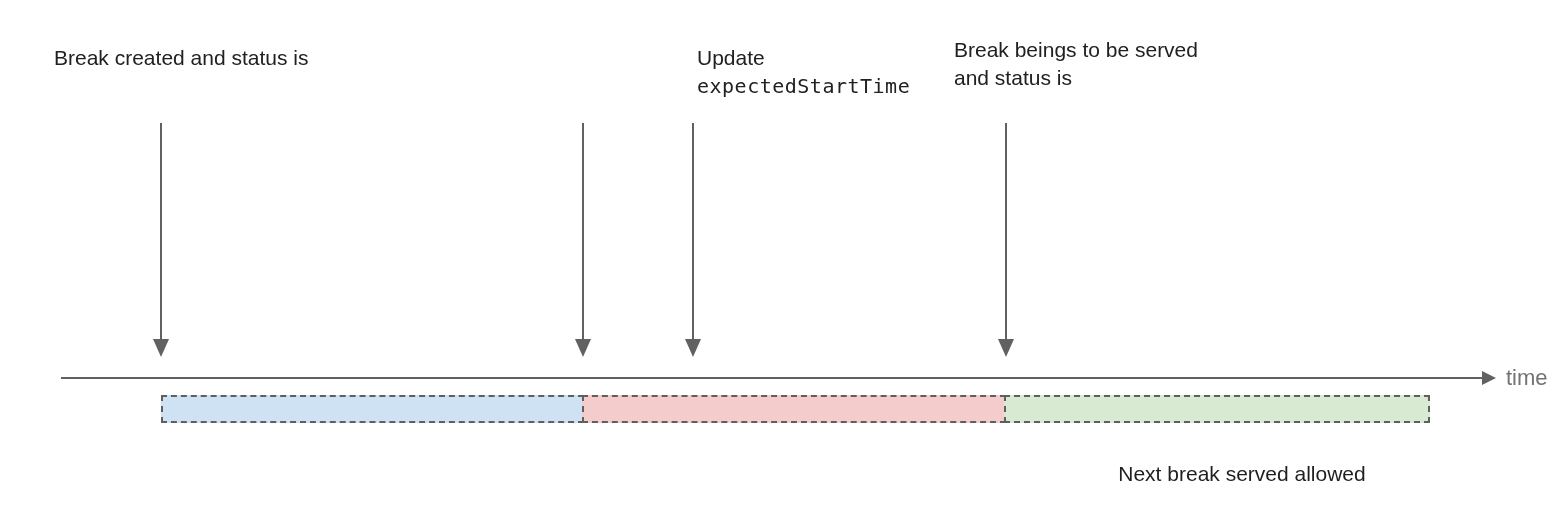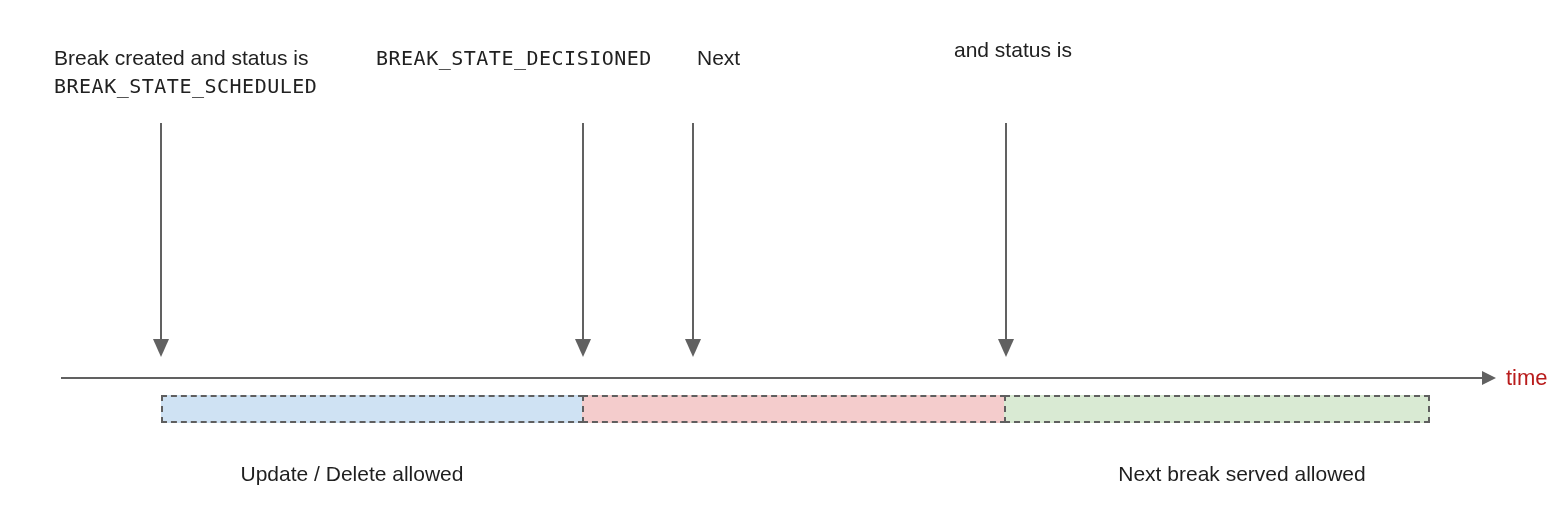--- a/index.html
+++ b/index.html
@@ -72,21 +72,21 @@
     border-top: 7px solid transparent;
     border-bottom: 7px solid transparent;
     border-left: 14px solid #616161;
   }
   .time-label {
     position: absolute;
     left: 1482px;
     top: 365px;
     font-size: 22px;
     line-height: 26px;
-    color: #b91c1c;
+    color: #737373;
   }
   .segment {
     position: absolute;
     top: 395px;
     height: 28px;
     box-sizing: border-box;
     border: 2px dashed #5f5f5f;
   }
   .seg-label {
     position: absolute;
@@ -98,32 +98,32 @@
     color: #1f1f1f;
   }
 </style>
 </head>
 <body>
 
 <div class="canvas">
 
   <div class="annotation" style="left:30px; top:44px">
     <div class="line plain">Break created and status is</div>
-    <div class="line code">BREAK_STATE_SCHEDULED</div>
   </div>
 
   <div class="annotation" style="left:352px; top:44px">
-    <div class="line code">BREAK_STATE_DECISIONED</div>
   </div>
 
   <div class="annotation" style="left:673px; top:44px">
-    <div class="line plain">Next</div>
+    <div class="line plain">Update</div>
+    <div class="line code">expectedStartTime</div>
   </div>
 
   <div class="annotation" style="left:930px; top:36px">
+    <div class="line plain">Break beings to be served</div>
     <div class="line plain">and status is</div>
   </div>
 
   <div class="varrow" style="left:129px; top:123px">
     <div class="vline"></div>
     <div class="vhead"></div>
   </div>
   <div class="varrow" style="left:551px; top:123px">
     <div class="vline"></div>
     <div class="vhead"></div>
@@ -138,16 +138,15 @@
   </div>
 
   <div class="timeline-line"></div>
   <div class="timeline-head"></div>
   <div class="time-label">time</div>
 
   <div class="segment" style="left: 137px; width: 423px; background: rgb(207, 226, 243);"></div>
   <div class="segment" style="left: 558px; width: 424px; background: rgb(244, 204, 204);"></div>
   <div class="segment" style="left: 980px; width: 426px; background: rgb(217, 234, 211);"></div>
 
-  <div class="seg-label" style="left:328px">Update / Delete allowed</div>
   <div class="seg-label" style="left:1218px">Next break served allowed</div>
 
 </div>
 
 </body></html>

